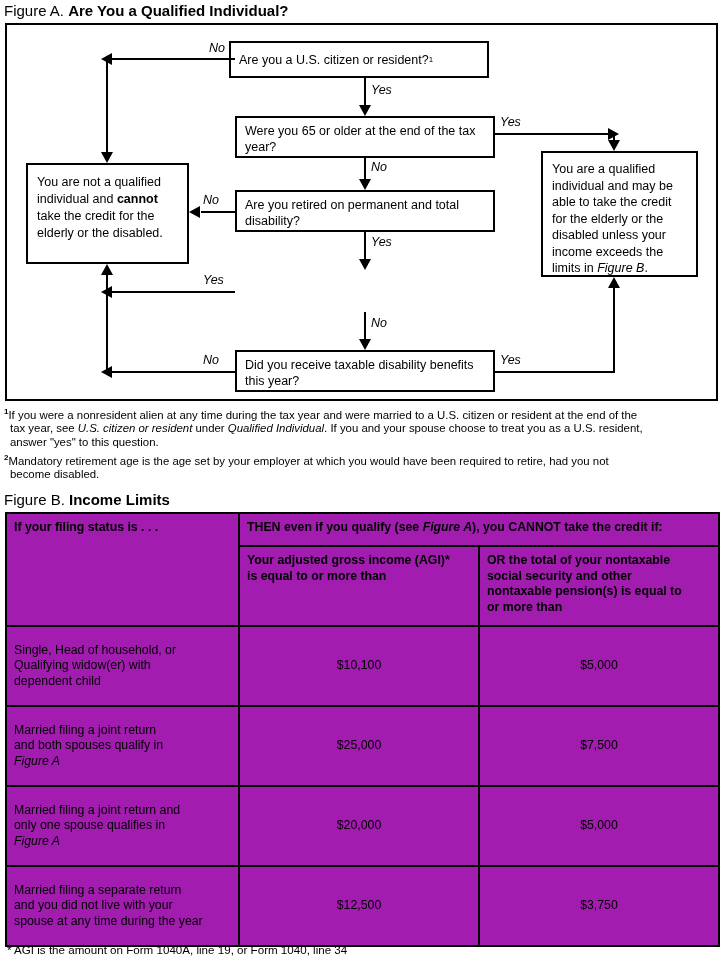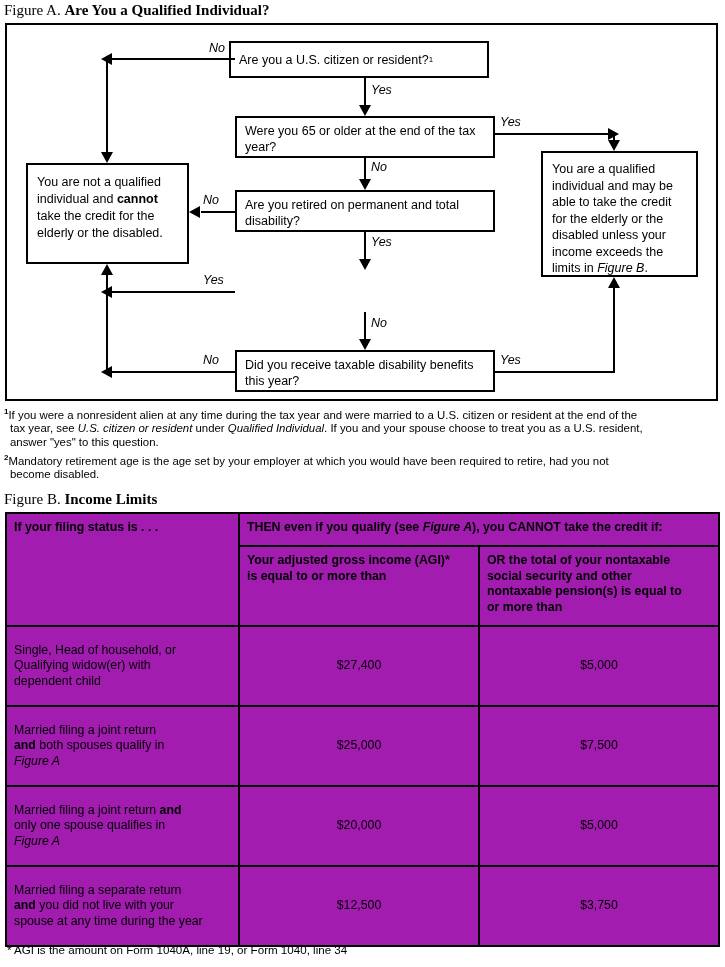--- a/index.html
+++ b/index.html
@@ -1,21 +1,21 @@
 <!DOCTYPE html>
 <html><head>
 <meta charset="utf-8">
 <style>
   html,body{margin:0;padding:0;background:#fff;}
   body{width:725px;height:967px;position:relative;
        font-family:"Liberation Sans",sans-serif;color:#000;}
 
   
   .abs{position:absolute;}
-  .fig-title{font-size:15px;line-height:17px;font-family:Liberation Serif, serif;}
+  .fig-title{font-size:15px;line-height:17px;}
   .fig-title .lbl{font-weight:400;}
   .fig-title .nm{font-weight:bold;}
 
   
   #figA-frame{left:5px;top:23px;width:713px;height:378px;
               border:2px solid #000;box-sizing:border-box;background:#fff;}
 
   
   .fbox{position:absolute;border:2px solid #000;box-sizing:border-box;
         background:#fff;font-size:12.5px;line-height:16px;padding:5px 8px;}
@@ -37,21 +37,21 @@
   
   .fnote{position:absolute;font-size:11.4px;line-height:13.6px;}
   .fnote sup{font-size:8px;font-weight:bold;vertical-align:super;}
   .fnote i{font-style:italic;}
 
   
   #figB-table{position:absolute;left:5px;top:512px;width:713px;
               border-collapse:collapse;table-layout:fixed;background:#a21caf;}
   #figB-table td{border:2px solid #000;vertical-align:top;
                  font-size:12.3px;line-height:15.5px;padding:6px 7px;}
-  #figB-table td b{font-weight:bold;}
+  #figB-table td b{font-weight:normal;}
   #figB-table td i{font-style:italic;}
   .th{font-weight:bold;}
   .money{text-align:center;vertical-align:middle !important;font-weight:400;}
   .statuscell{vertical-align:middle !important;}
   .hdr-span{font-weight:bold;font-size:12.6px;}
   .fnB{position:absolute;left:7px;top:935px;font-size:11.6px;line-height:14px;margin-top:8px;}
 </style>
 </head>
 <body>
 
@@ -189,21 +189,21 @@
         <span>or more than</span>
       </td>
     </tr>
 
     <tr>
       <td class="statuscell" style="height:66px;">
         <span>Single, Head of household, or</span><br>
         <span>Qualifying widow(er) with</span><br>
         <span>dependent child</span>
       </td>
-      <td class="money">$27,400</td>
+      <td class="money">$10,100</td>
       <td class="money">$5,000</td>
     </tr>
 
     <tr>
       <td class="statuscell" style="height:66px;">
         <span>Married filing a joint return</span><br>
         <b>and</b><span> both spouses qualify in</span><br>
         <i>Figure A</i>
       </td>
       <td class="money">$25,000</td>

